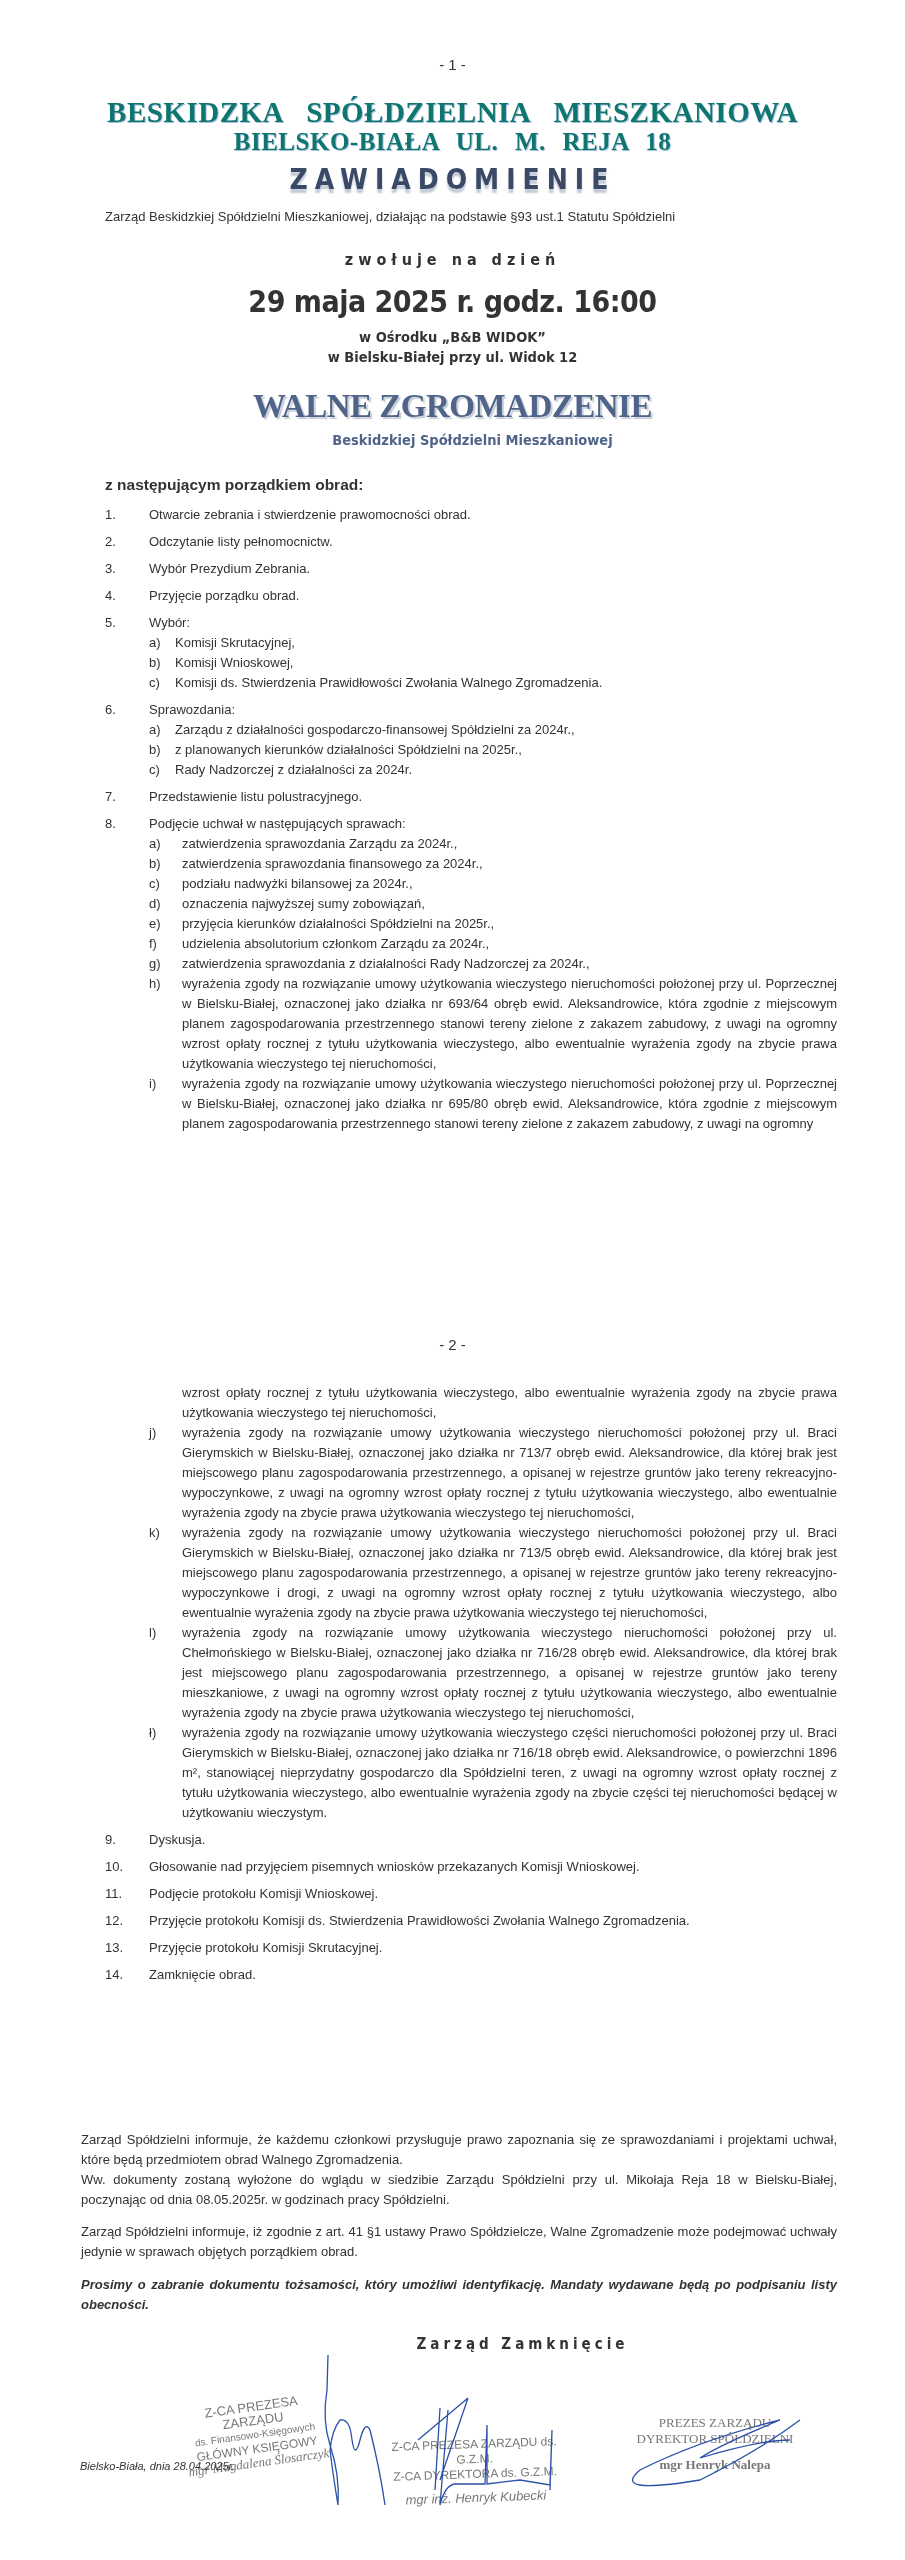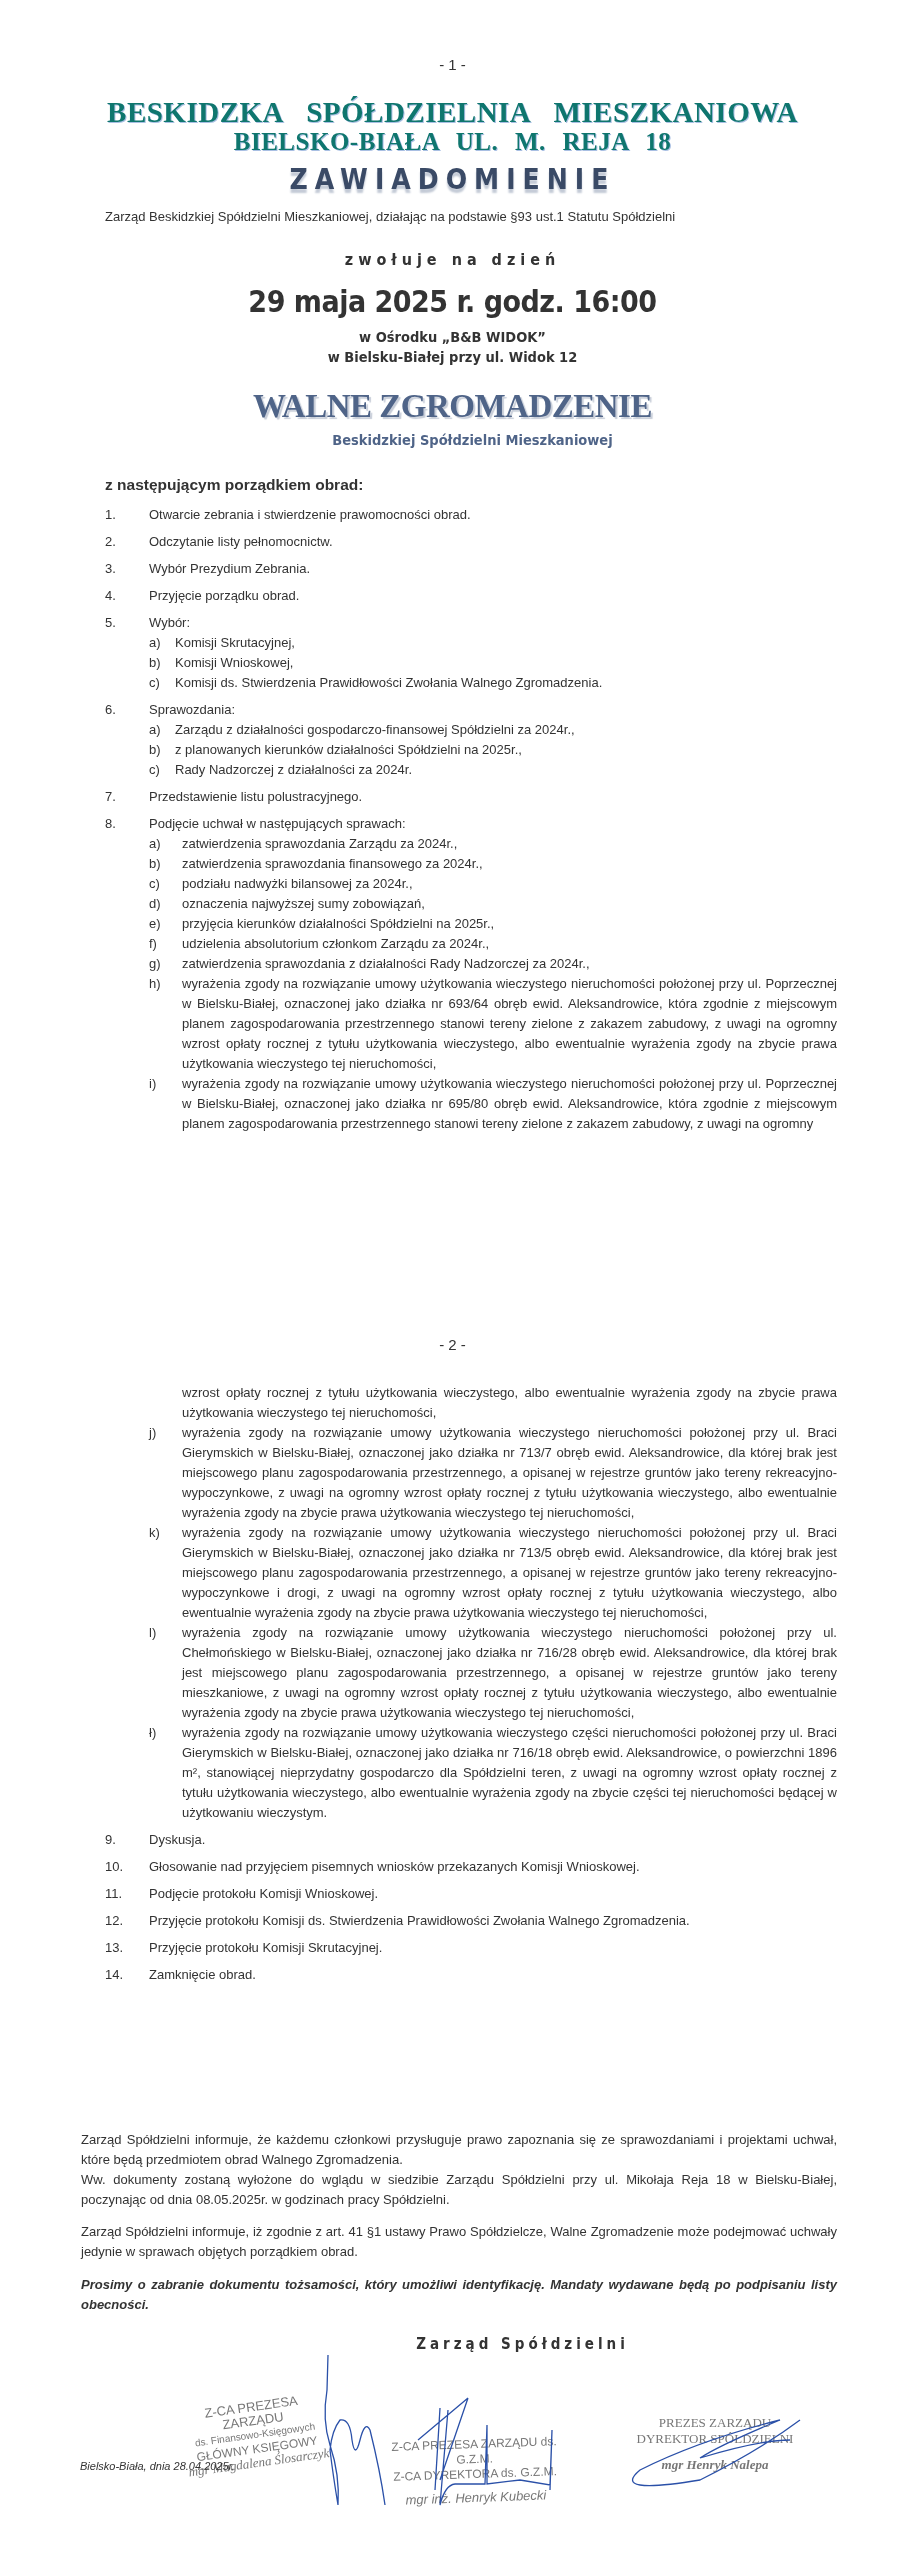--- a/index.html
+++ b/index.html
@@ -116,39 +116,39 @@
     <div class="item"><span class="num">14.</span><span>Zamknięcie obrad.</span></div>
   </div>
 </div>
 
 <div class="para body-text" style="top:2130px;">
   <div>Zarząd Spółdzielni informuje, że każdemu członkowi przysługuje prawo zapoznania się ze sprawozdaniami i projektami uchwał, które będą przedmiotem obrad Walnego Zgromadzenia.</div>
   <div>Ww. dokumenty zostaną wyłożone do wglądu w siedzibie Zarządu Spółdzielni przy ul. Mikołaja Reja 18 w Bielsku-Białej, poczynając od dnia 08.05.2025r. w godzinach pracy Spółdzielni.</div>
 </div>
 <div class="para body-text" style="top:2222px;">Zarząd Spółdzielni informuje, iż zgodnie z art. 41 §1 ustawy Prawo Spółdzielcze, Walne Zgromadzenie może podejmować uchwały jedynie w sprawach objętych porządkiem obrad.</div>
 <div class="italic-note body-text">Prosimy o zabranie dokumentu tożsamości, który umożliwi identyfikację. Mandaty wydawane będą po podpisaniu listy obecności.</div>
-<div class="board">Zarząd Spółdzielni</div>
+<div class="board">Zarząd Zamknięcie</div>
 
 <div class="stamp" style="left:180px; top:2400px; width:150px; transform:rotate(-8deg); font-size:12px; line-height:14px;">
   <div style="font-size:13px;">Z-CA PREZESA ZARZĄDU</div>
   <div style="font-size:10px;">ds. Finansowo-Księgowych</div>
   <div>GŁÓWNY KSIĘGOWY</div>
   <div class="stamp-serif" style="font-style:italic; font-size:13px;">mgr Magdalena Ślosarczyk</div>
 </div>
 <div class="stamp" style="left:80px; top:2460px; font-style:italic; font-size:11px; color:#333;">Bielsko-Biała, dnia 28.04.2025r.</div>
 
 <div class="stamp" style="left:380px; top:2437px; width:190px; transform:rotate(-2deg); font-size:12px; line-height:15px;">
   <div>Z-CA PREZESA ZARZĄDU ds. G.Z.M.</div>
   <div>Z-CA DYREKTORA ds. G.Z.M.</div>
   <div style="font-style:italic; font-size:13px; margin-top:8px;">mgr inż. Henryk Kubecki</div>
 </div>
 
 <div class="stamp stamp-serif" style="left:615px; top:2415px; width:200px; font-size:13px; line-height:16px;">
   <div>PREZES ZARZĄDU</div>
   <div>DYREKTOR SPÓŁDZIELNI</div>
-  <div style="font-style:italic; font-weight:bold; margin-top:10px;">mgr Henryk Nalepa</div>
+  <div style="font-weight:bold; margin-top:10px;">mgr Henryk Nalepa</div>
 </div>
 
 <svg class="sig-svg" viewBox="0 0 905 2560">
   <path d="M328 2355 L327 2390 Q322 2420 330 2445 Q340 2475 338 2505 Q333 2475 330 2450 Q332 2430 340 2420 Q350 2418 352 2440 Q355 2460 360 2440 Q365 2420 370 2430 Q380 2470 385 2505" fill="none" stroke="#2a50a8" stroke-width="1.3"></path>
   <path d="M418 2440 L468 2398 M440 2408 L435 2490 M448 2410 L440 2505 Q445 2485 455 2484 L485 2484 L487 2425 L487 2484 L520 2480 L550 2485 L552 2430 L550 2490 M468 2398 L440 2480" fill="none" stroke="#2a50a8" stroke-width="1.3"></path>
   <path d="M800 2420 Q760 2450 700 2480 Q610 2495 640 2470 Q700 2440 780 2420 Q720 2445 700 2458 Q760 2440 790 2440" fill="none" stroke="#2a50a8" stroke-width="1.3"></path>
 </svg>
 
 </body></html>

